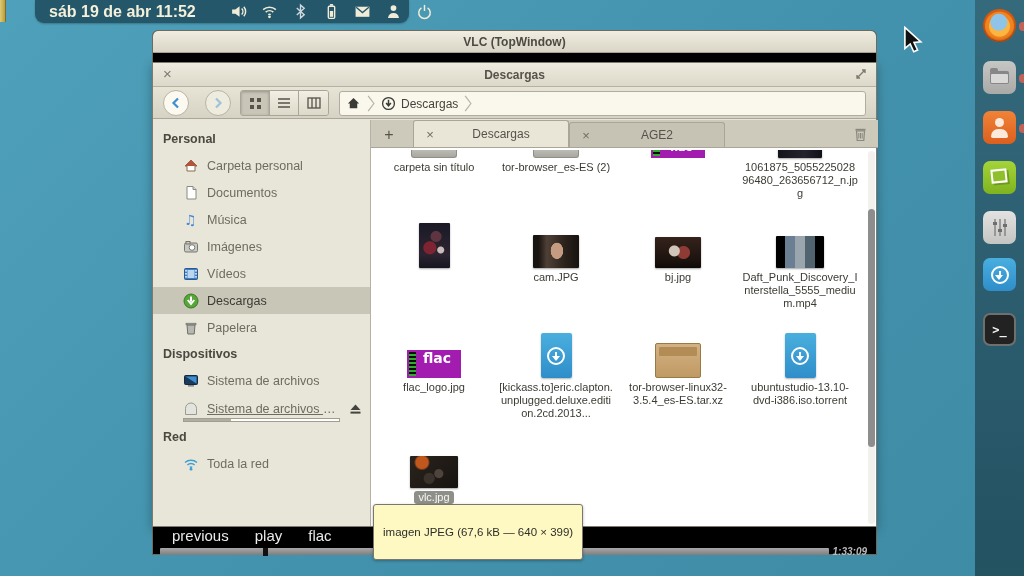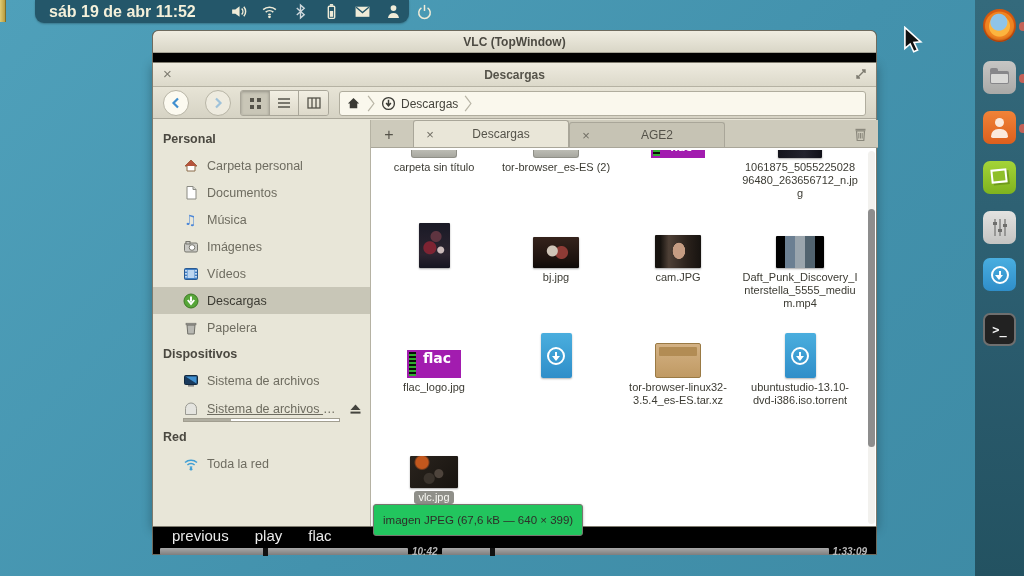--- a/index.html
+++ b/index.html
@@ -99,21 +99,21 @@
   .i-ph-bj{width:46px;height:31px;background:radial-gradient(circle at 42% 45%,#cfc5b8 0 5px,transparent 6px),radial-gradient(circle at 62% 50%,#8e3b35 0 6px,transparent 7px),linear-gradient(180deg,#35231c,#1c120e 75%,#0e0a08);}
   .i-ph-cam{width:46px;height:33px;background:radial-gradient(ellipse 10px 13px at 52% 48%,#c59c82 0 60%,transparent 65%),linear-gradient(90deg,#17130f 0 12%,#4e4036 30%,#2a211b 70%,#171310);}
   .i-ph-daft{width:48px;height:32px;background:linear-gradient(90deg,#000 0 18%,#6b7f92 18% 40%,#9aa5ad 40% 60%,#51636f 60% 82%,#000 82%);}
   .i-ph-vlc{width:48px;height:32px;background:radial-gradient(circle at 25% 20%,#c2571d 0 6px,rgba(0,0,0,0) 8px),radial-gradient(circle at 60% 55%,#4e443c 0 4px,transparent 5px),radial-gradient(circle at 40% 70%,#3a332c 0 5px,transparent 6px),linear-gradient(135deg,#2a241e,#17130f);}
   .i-torrent{width:31px;height:45px;border-radius:2px;background:linear-gradient(180deg,#4aaede,#2f8ec9);position:relative;box-shadow:0 1px 2px rgba(0,0,0,.3);}
   .i-iso{width:35px;height:45px;border-radius:2px;background:#f1f0ed;border:1px solid #c6c4bd;position:relative;}
   .i-iso:before{content:"";position:absolute;left:5px;top:9px;width:24px;height:24px;border-radius:50%;background:radial-gradient(circle,#f1f0ed 0 4px,#d8d6d0 5px 7px,#e9e8e4 8px 11px,#cfcdc7 12px);border:1px solid #bcbab3;}
   .i-tar{width:46px;height:35px;background:linear-gradient(180deg,#d3b184,#c09a63);border:1px solid #9a7a44;border-radius:2px;position:relative;}
   .i-tar:before{content:"";position:absolute;left:3px;right:3px;top:3px;height:9px;background:#b28c54;border-radius:1px;}
 
-  #fm-tooltip{position:absolute;left:370px;top:503px;z-index:30;background:#22c55e;border:1px solid #77766f;border-radius:3px;padding:9px 9px;font-size:11.5px;color:#2e2e29;white-space:nowrap;box-shadow:0 1px 3px rgba(0,0,0,.3);}
+  #fm-tooltip{position:absolute;left:370px;top:503px;z-index:30;background:#fef9c3;border:1px solid #77766f;border-radius:3px;padding:21px 9px;font-size:11.5px;color:#2e2e29;white-space:nowrap;box-shadow:0 1px 3px rgba(0,0,0,.3);}
   #scrollbar{position:absolute;right:1px;top:88px;width:7px;bottom:2px;background:#f2f1ee;border-radius:4px;}
   #scroll-thumb{position:absolute;left:0;top:58px;width:7px;height:238px;background:#8d8d8d;border-radius:4px;}
 
   #cursor{left:903px;top:26px;z-index:99;}
 </style>
 </head>
 <body>
 
 <div class="abs" id="yellow-sliver"></div>
 
@@ -383,29 +383,29 @@
           <div class="flabel">1061875_505522502896480_263656712_n.jpg</div>
         </div>
 
       <div class="cell">
           <div class="thumb">
             <div class="ph i-ph-1558"></div>
           </div>
         </div>
       <div class="cell">
           <div class="thumb">
+            <div class="ph i-ph-cam"></div>
+          </div>
+          <div class="flabel">cam.JPG</div>
+        </div>
+      <div class="cell">
+          <div class="thumb">
             <div class="ph i-ph-bj"></div>
           </div>
           <div class="flabel">bj.jpg</div>
-        </div>
-      <div class="cell">
-          <div class="thumb">
-            <div class="ph i-ph-cam"></div>
-          </div>
-          <div class="flabel">cam.JPG</div>
         </div>
       <div class="cell">
           <div class="thumb">
             <div class="ph i-ph-daft"></div>
           </div>
           <div class="flabel">Daft_Punk_Discovery_Interstella_5555_medium.mp4</div>
         </div>
 
       <div class="cell">
           <div class="thumb">
@@ -415,20 +415,21 @@
             </div>
           </div>
           <div class="flabel">flac_logo.jpg</div>
         </div>
       <div class="cell">
           <div class="thumb">
             <div class="i-torrent">
               <div class="ring-arrow"></div>
             </div>
           </div>
+          <div class="flabel">[kickass.to]eric.clapton.unplugged.deluxe.edition.2cd.2013...</div>
         </div>
       <div class="cell">
           <div class="thumb">
             <div class="i-tar"></div>
           </div>
           <div class="flabel">tor-browser-linux32-3.5.4_es-ES.tar.xz</div>
         </div>
 
       <div class="cell">
           <div class="thumb">

